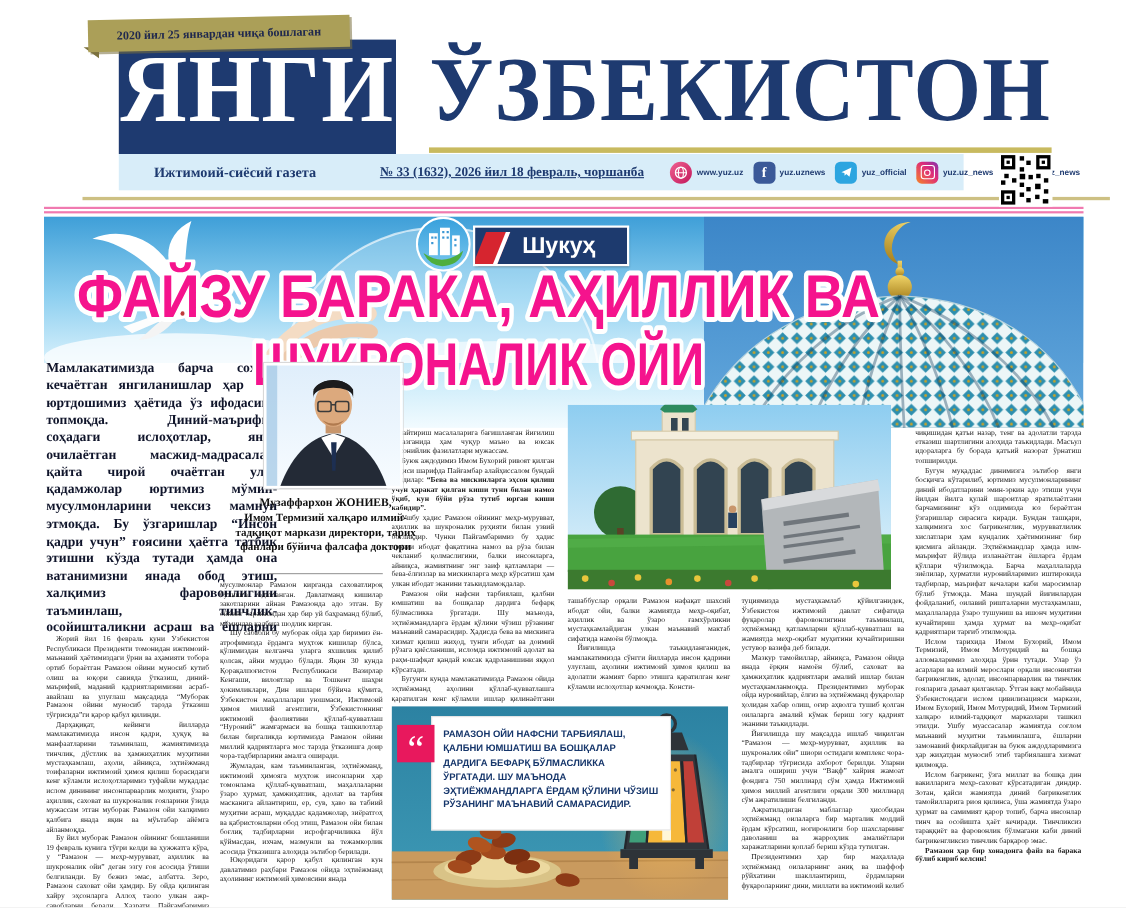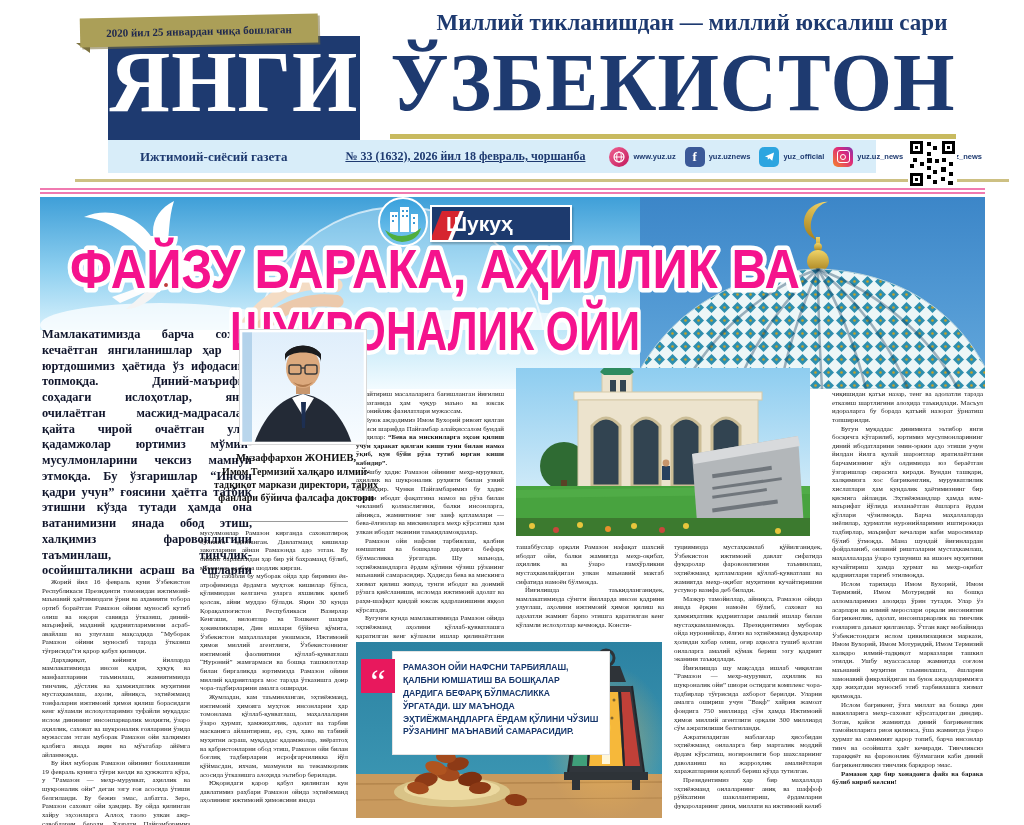--- a/index.html
+++ b/index.html
@@ -47,21 +47,21 @@
   
   .banner{left:40px;top:197px;width:945px;height:133px;overflow:hidden;
           background:linear-gradient(180deg,#3f9fd8,#8fd0f0 55%,#d8f1fc);}
   .skymid{left:250px;top:330px;width:392px;height:59px;
           background:linear-gradient(180deg,#bfe7f8,#f2fbff);}
   .domeext{left:640px;top:197px;width:345px;height:192px;z-index:1;}
   .logo-circle{left:378px;top:197px;z-index:6;}
   .badge{left:430px;top:205px;width:142px;height:37px;background:#fff;z-index:6;
          box-shadow:1px 2px 2px rgba(0,0,0,.25);}
   .badge-in{position:absolute;left:2px;top:2px;right:2px;bottom:2px;background:#1d3a6e;
-            display:flex;align-items:center;overflow:hidden;}
+            display:flex;align-items:center;justify-content:center;overflow:hidden;}
   .badge-flag{position:absolute;left:4px;top:4px;width:18px;height:29px;background:#d6252f;
               transform:skewX(-22deg);border-right:4px solid #fff;}
   .badge-txt{position:relative;color:#fff;font-family:"Liberation Sans",sans-serif;
              font-weight:bold;font-size:21px;margin-left:14px;}
   .headline-svg{left:40px;top:236px;z-index:5;}
   .hl{font-family:"Liberation Sans",sans-serif;font-weight:700;font-size:55px;fill:#f5138d;
       stroke:#ffffff;stroke-width:9px;stroke-linejoin:round;paint-order:stroke;}
 
   
   .portrait{left:240px;top:330px;z-index:6;box-shadow:0 0 0 1px #d8d8d8;}
@@ -99,21 +99,20 @@
 <body>
 
 <div class="page">
 
   <div class="abs ribbon-fold"></div>
   <div class="abs ribbon">
     <span>2020 йил 25 январдан чиқа бошлаган</span>
   </div>
   <div class="abs navybox"></div>
   <div class="abs yangi">ЯНГИ</div>
-  <div class="abs slogan">Миллий тикланишдан — миллий юксалиш сари</div>
   <div class="abs uzbek">ЎЗБЕКИСТОН</div>
   <div class="abs gold-under"></div>
 
   <div class="abs infobar">
     <div class="paper-type">Ижтимоий-сиёсий газета</div>
     <div class="issue">№ 33 (1632), 2026 йил 18 февраль, чоршанба</div>
     <div class="socials">
       <div class="social">
         <div class="ic ic-web">
           <svg width="12" height="12" viewBox="0 0 12 12">

